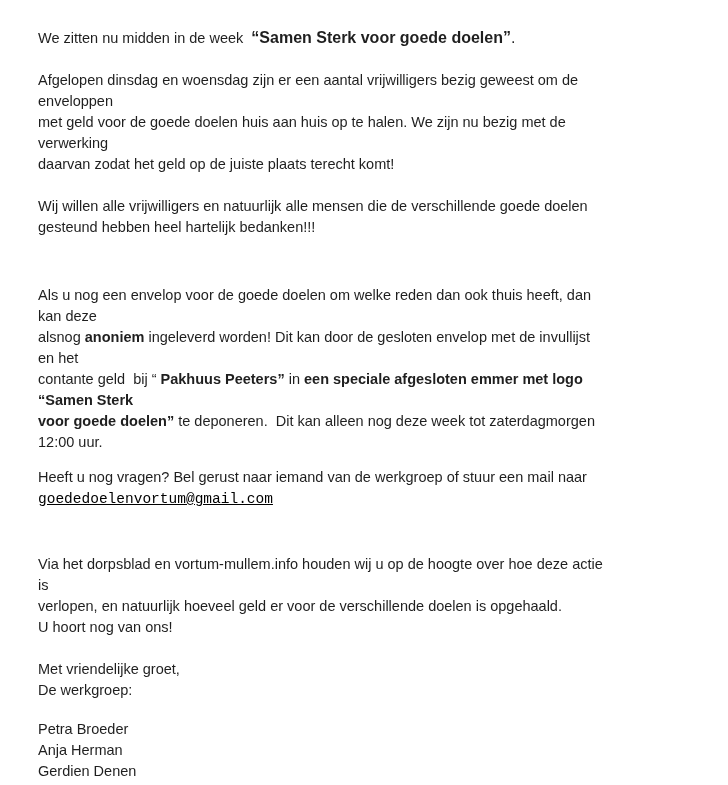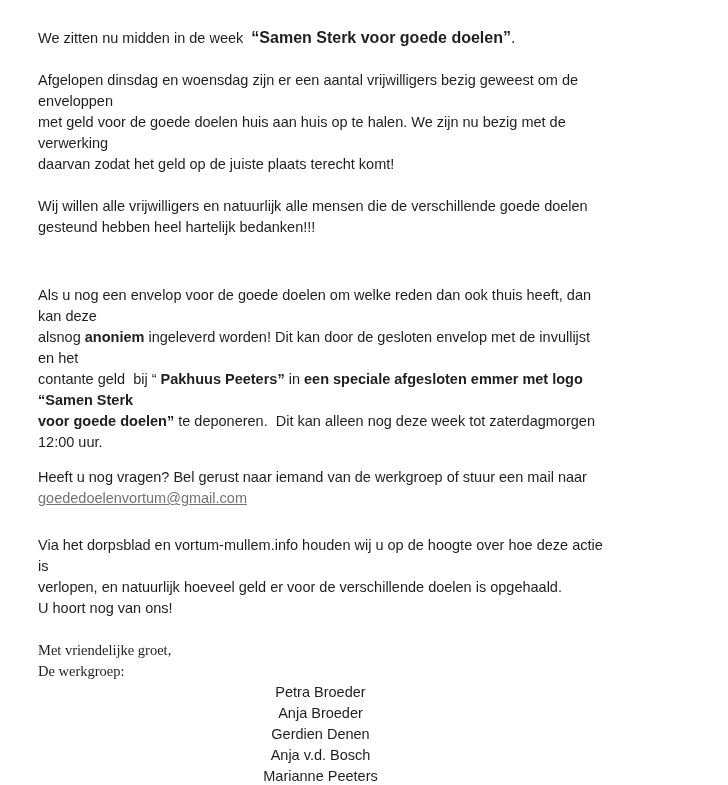--- a/index.html
+++ b/index.html
@@ -20,30 +20,31 @@
       color: #1f1f1f;
       overflow: hidden;
     }
     .para {
       margin: 0 0 21px 0;
       white-space: pre-wrap;
     }
     .b { font-weight: bold; }
     .big { font-size: 16px; }
     .mb14 { margin-bottom: 14px; margin-top: 47px; }
-    .mb17 { margin-bottom: 0; font-family: Liberation Serif, serif; }
+    .mb17 { margin-bottom: 18px; }
     .mb37 { margin-bottom: 37px; }
-    .mb42 { margin-bottom: 26px; }
+    .mb42 { margin-bottom: 44px; }
     .link {
-      color: #737373;
+      color: #000000;
       text-decoration: underline;
       cursor: pointer;
+      font-family: Liberation Mono, monospace;
     }
     .sig-list { margin: 0; }
-    .sig { line-height: 21px; text-align: center; }
+    .sig { line-height: 21px; }
   </style>
 </head>
 <body>
 
 <div class="page">
 
   <p class="para"><span>We zitten nu midden in de week  </span><span class="b big">“Samen Sterk voor goede doelen”</span><span class="big">.</span></p>
 
   <p class="para">Afgelopen dinsdag en woensdag zijn er een aantal vrijwilligers bezig geweest om de enveloppen
 met geld voor de goede doelen huis aan huis op te halen. We zijn nu bezig met de verwerking
@@ -63,20 +64,20 @@
 
   <p class="para">Via het dorpsblad en vortum-mullem.info houden wij u op de hoogte over hoe deze actie is
 verlopen, en natuurlijk hoeveel geld er voor de verschillende doelen is opgehaald.
 U hoort nog van ons!</p>
 
   <p class="para mb17">Met vriendelijke groet,
 De werkgroep:</p>
 
   <div class="sig-list">
     <div class="sig">Petra Broeder</div>
-    <div class="sig">Anja Broeder</div>
+    <div class="sig">Anja Herman</div>
     <div class="sig">Gerdien Denen</div>
     <div class="sig">Anja v.d. Bosch</div>
     <div class="sig">Marianne Peeters</div>
     <div class="sig">Alvast Deenen</div>
   </div>
 
 </div>
 
 </body></html>

